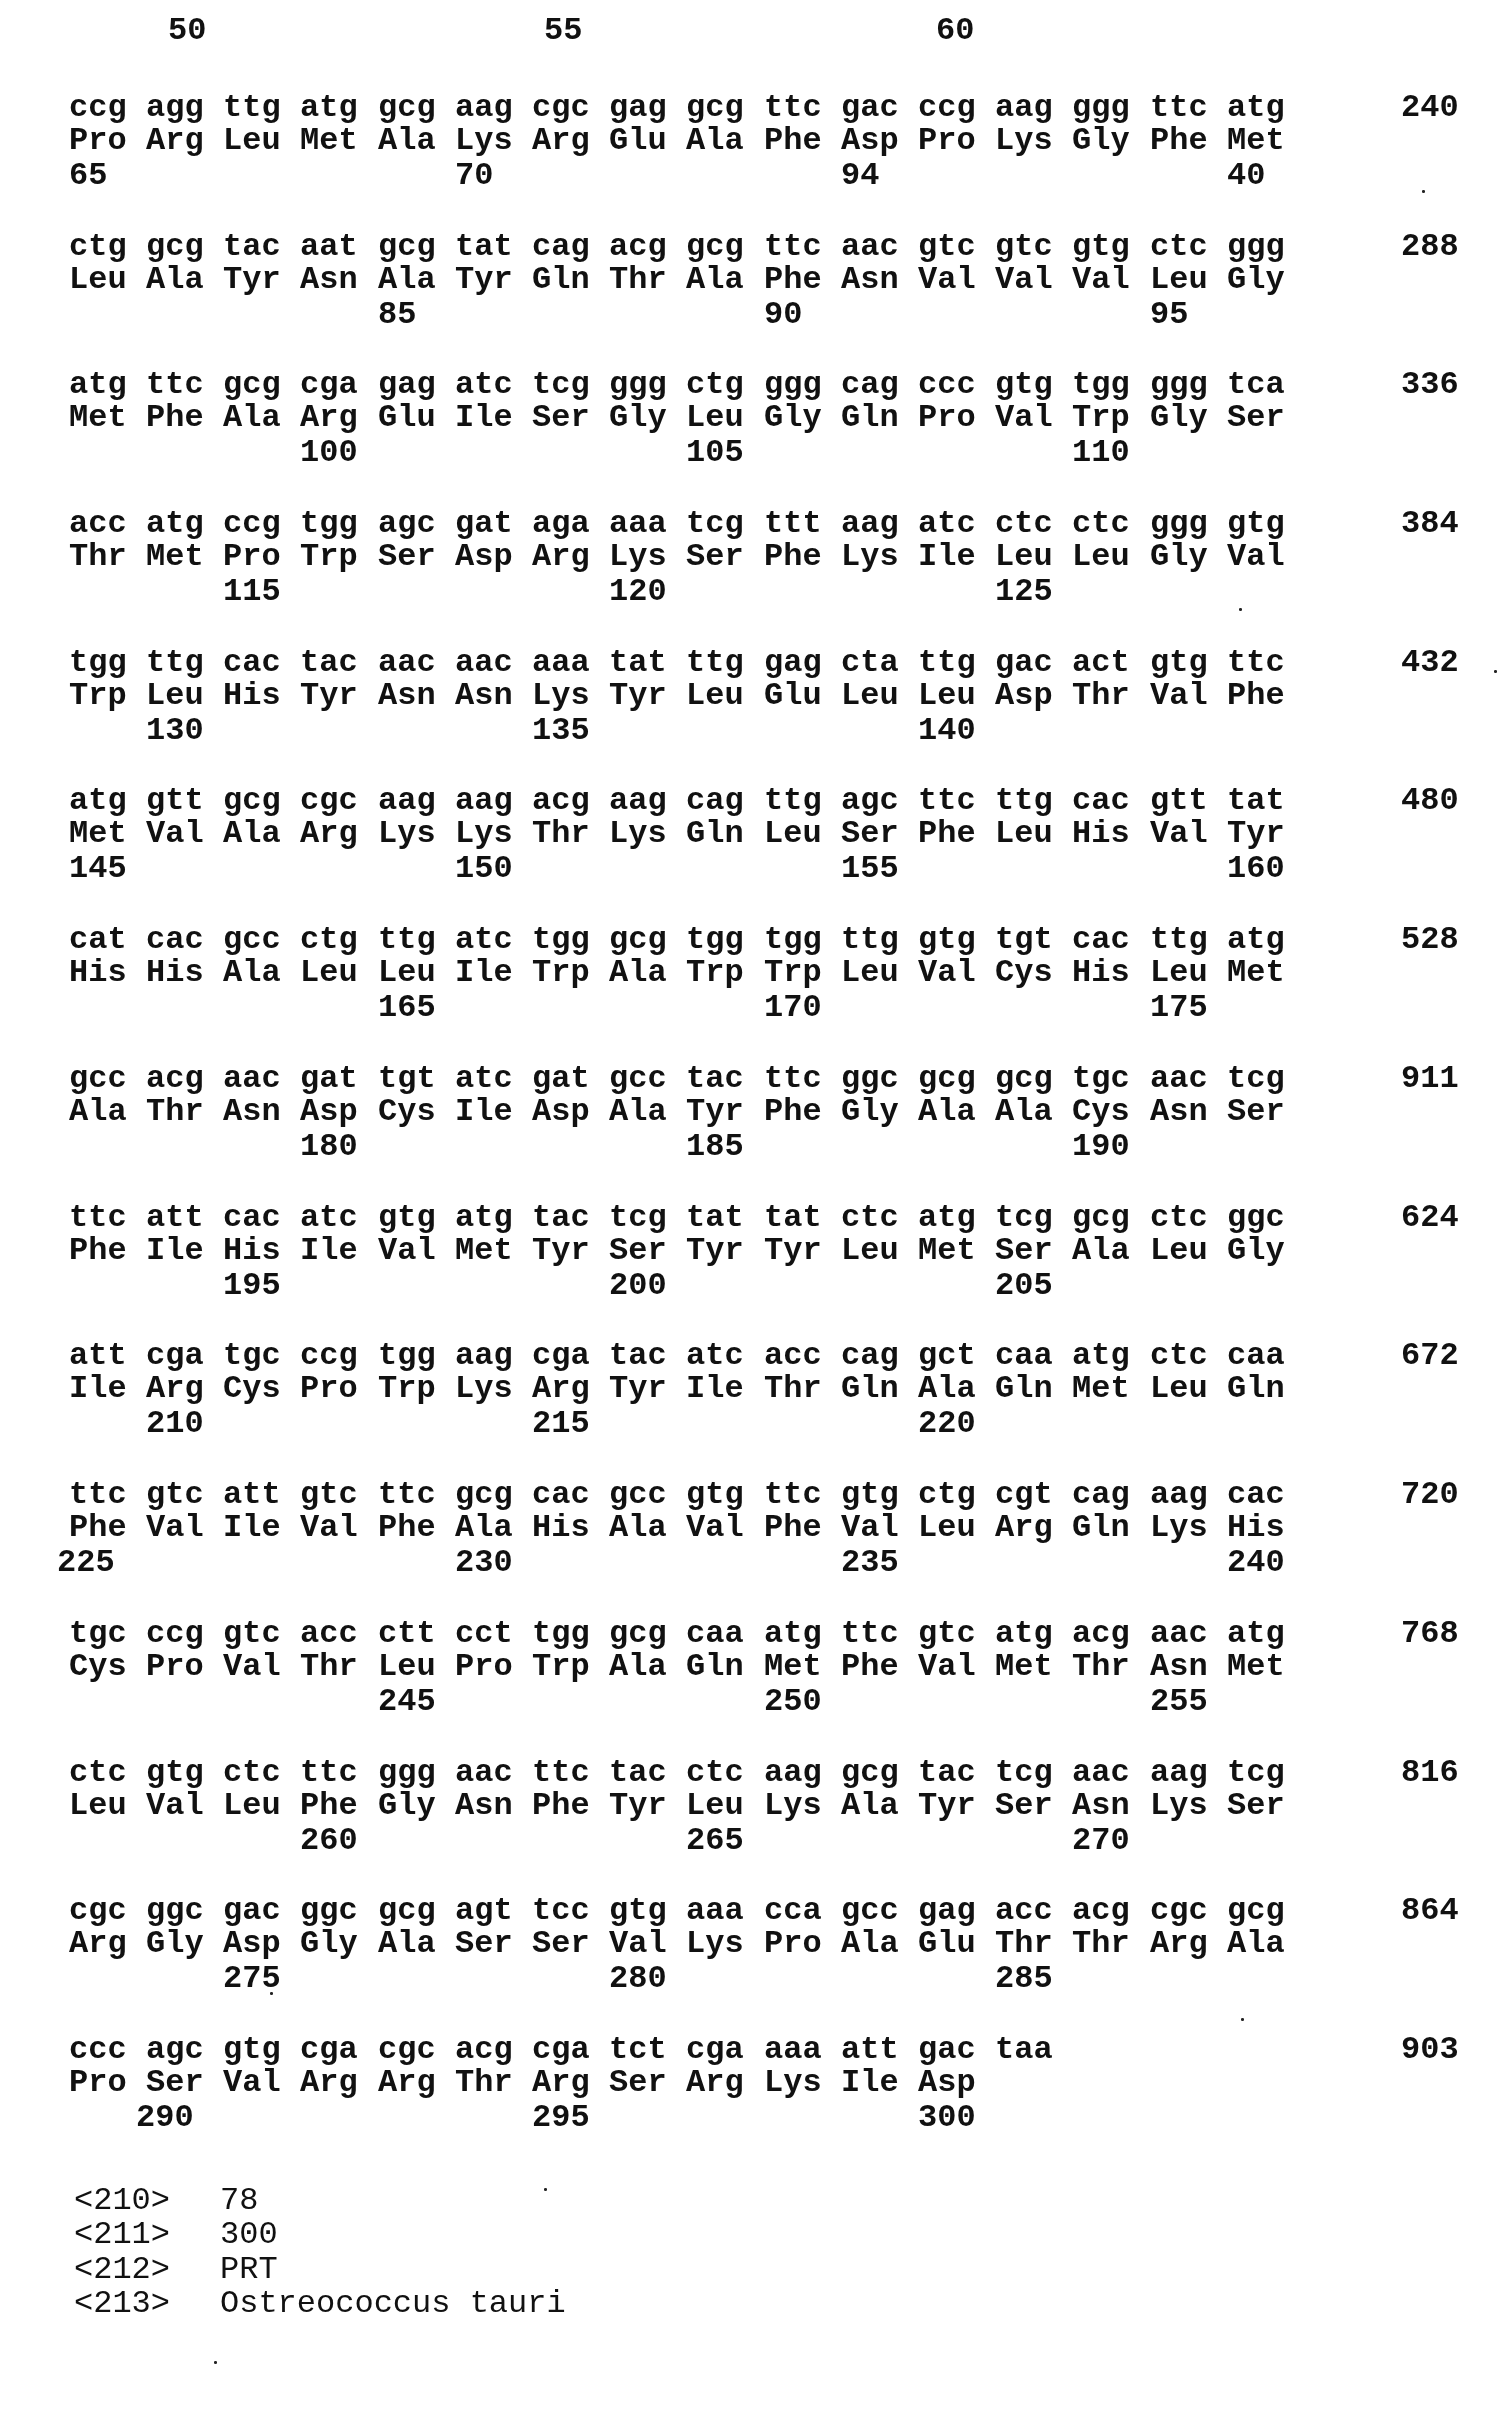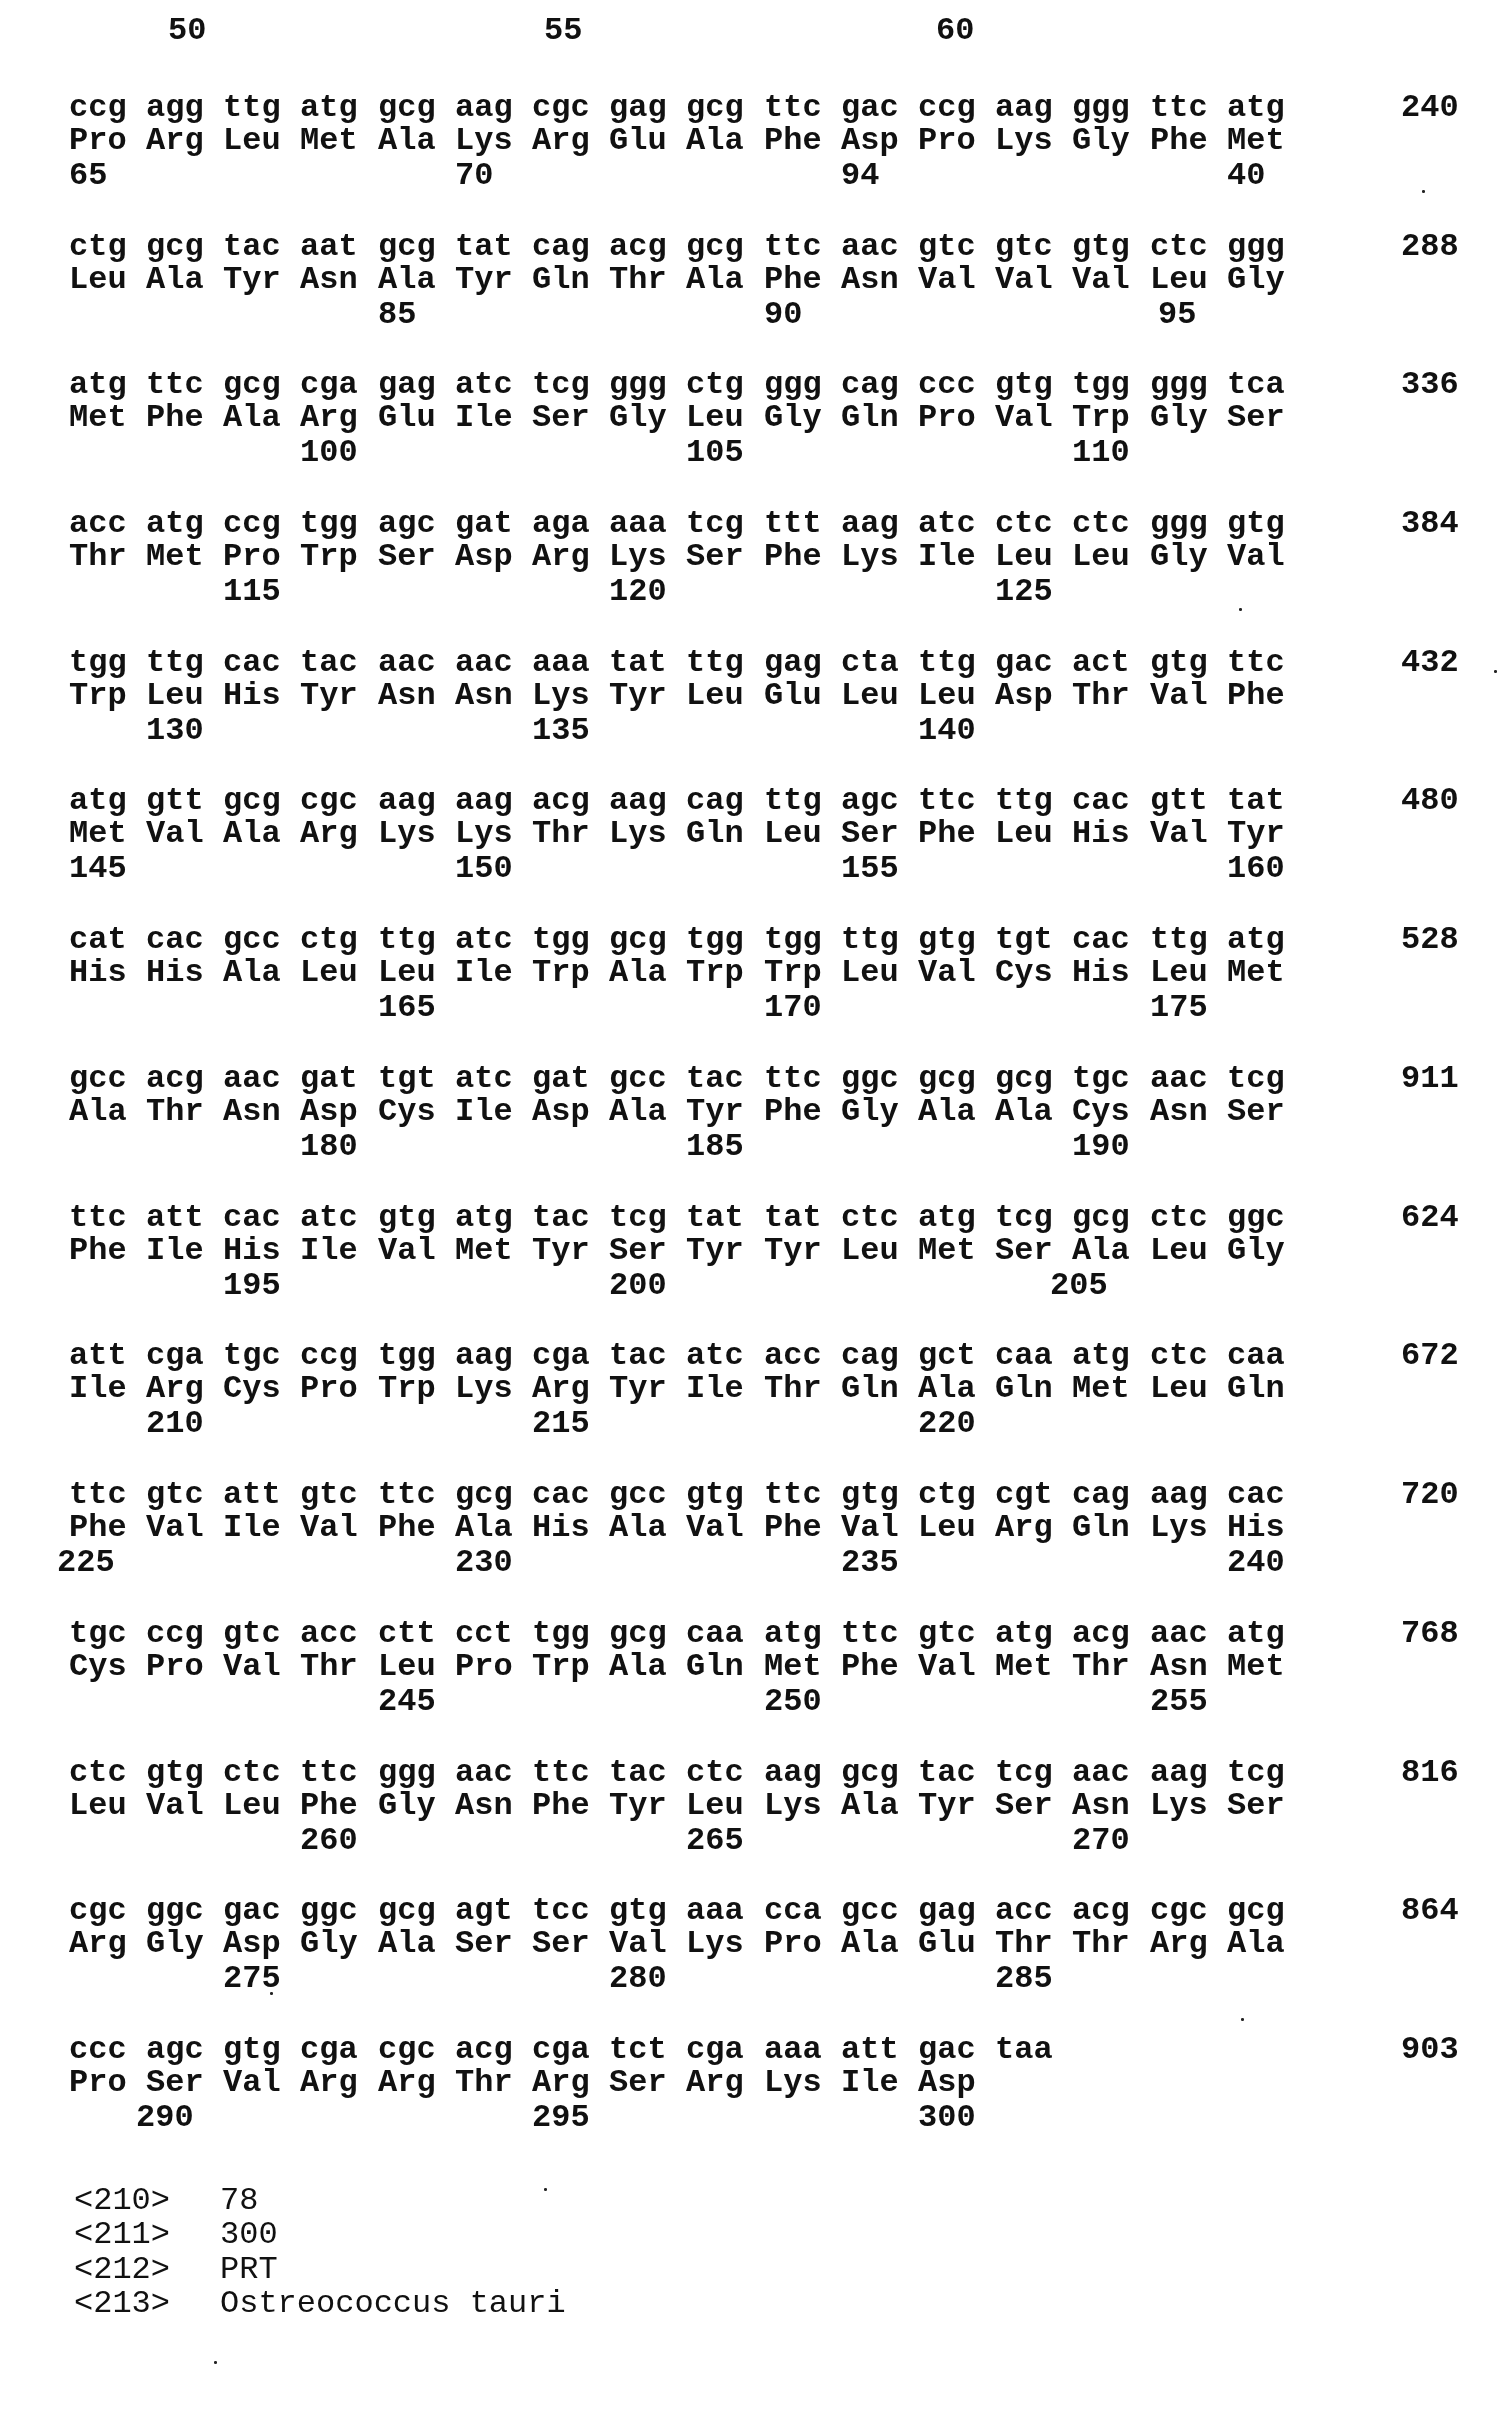--- a/index.html
+++ b/index.html
@@ -96,21 +96,21 @@
         <span class="cell aa" style="left: 686px;">Ala</span>
         <span class="cell aa" style="left: 764px;">Phe</span>
         <span class="cell aa" style="left: 841px;">Asn</span>
         <span class="cell aa" style="left: 918px;">Val</span>
         <span class="cell aa" style="left: 995px;">Val</span>
         <span class="cell aa" style="left: 1072px;">Val</span>
         <span class="cell aa" style="left: 1150px;">Leu</span>
         <span class="cell aa" style="left: 1227px;">Gly</span>
         <span class="cell pos" style="left: 378px;">85</span>
         <span class="cell pos" style="left: 764px;">90</span>
-        <span class="cell pos" style="left: 1150px; margin-left: 8px;">95</span>
+        <span class="cell pos" style="left: 1150px;">95</span>
         <span class="ntcount">288</span>
       </div>
       <div class="block" style="top: 368px;">
         <span class="cell codon" style="left: 69px;">atg</span>
         <span class="cell codon" style="left: 146px;">ttc</span>
         <span class="cell codon" style="left: 223px;">gcg</span>
         <span class="cell codon" style="left: 300px;">cga</span>
         <span class="cell codon" style="left: 378px;">gag</span>
         <span class="cell codon" style="left: 455px;">atc</span>
         <span class="cell codon" style="left: 532px;">tcg</span>
@@ -363,21 +363,21 @@
         <span class="cell aa" style="left: 686px;">Tyr</span>
         <span class="cell aa" style="left: 764px;">Tyr</span>
         <span class="cell aa" style="left: 841px;">Leu</span>
         <span class="cell aa" style="left: 918px;">Met</span>
         <span class="cell aa" style="left: 995px;">Ser</span>
         <span class="cell aa" style="left: 1072px;">Ala</span>
         <span class="cell aa" style="left: 1150px;">Leu</span>
         <span class="cell aa" style="left: 1227px;">Gly</span>
         <span class="cell pos" style="left: 223px;">195</span>
         <span class="cell pos" style="left: 609px;">200</span>
-        <span class="cell pos" style="left: 1050px;">205</span>
+        <span class="cell pos" style="left: 995px;">205</span>
         <span class="ntcount">624</span>
       </div>
       <div class="block" style="top: 1339px;">
         <span class="cell codon" style="left: 69px;">att</span>
         <span class="cell codon" style="left: 146px;">cga</span>
         <span class="cell codon" style="left: 223px;">tgc</span>
         <span class="cell codon" style="left: 300px;">ccg</span>
         <span class="cell codon" style="left: 378px;">tgg</span>
         <span class="cell codon" style="left: 455px;">aag</span>
         <span class="cell codon" style="left: 532px;">cga</span>

